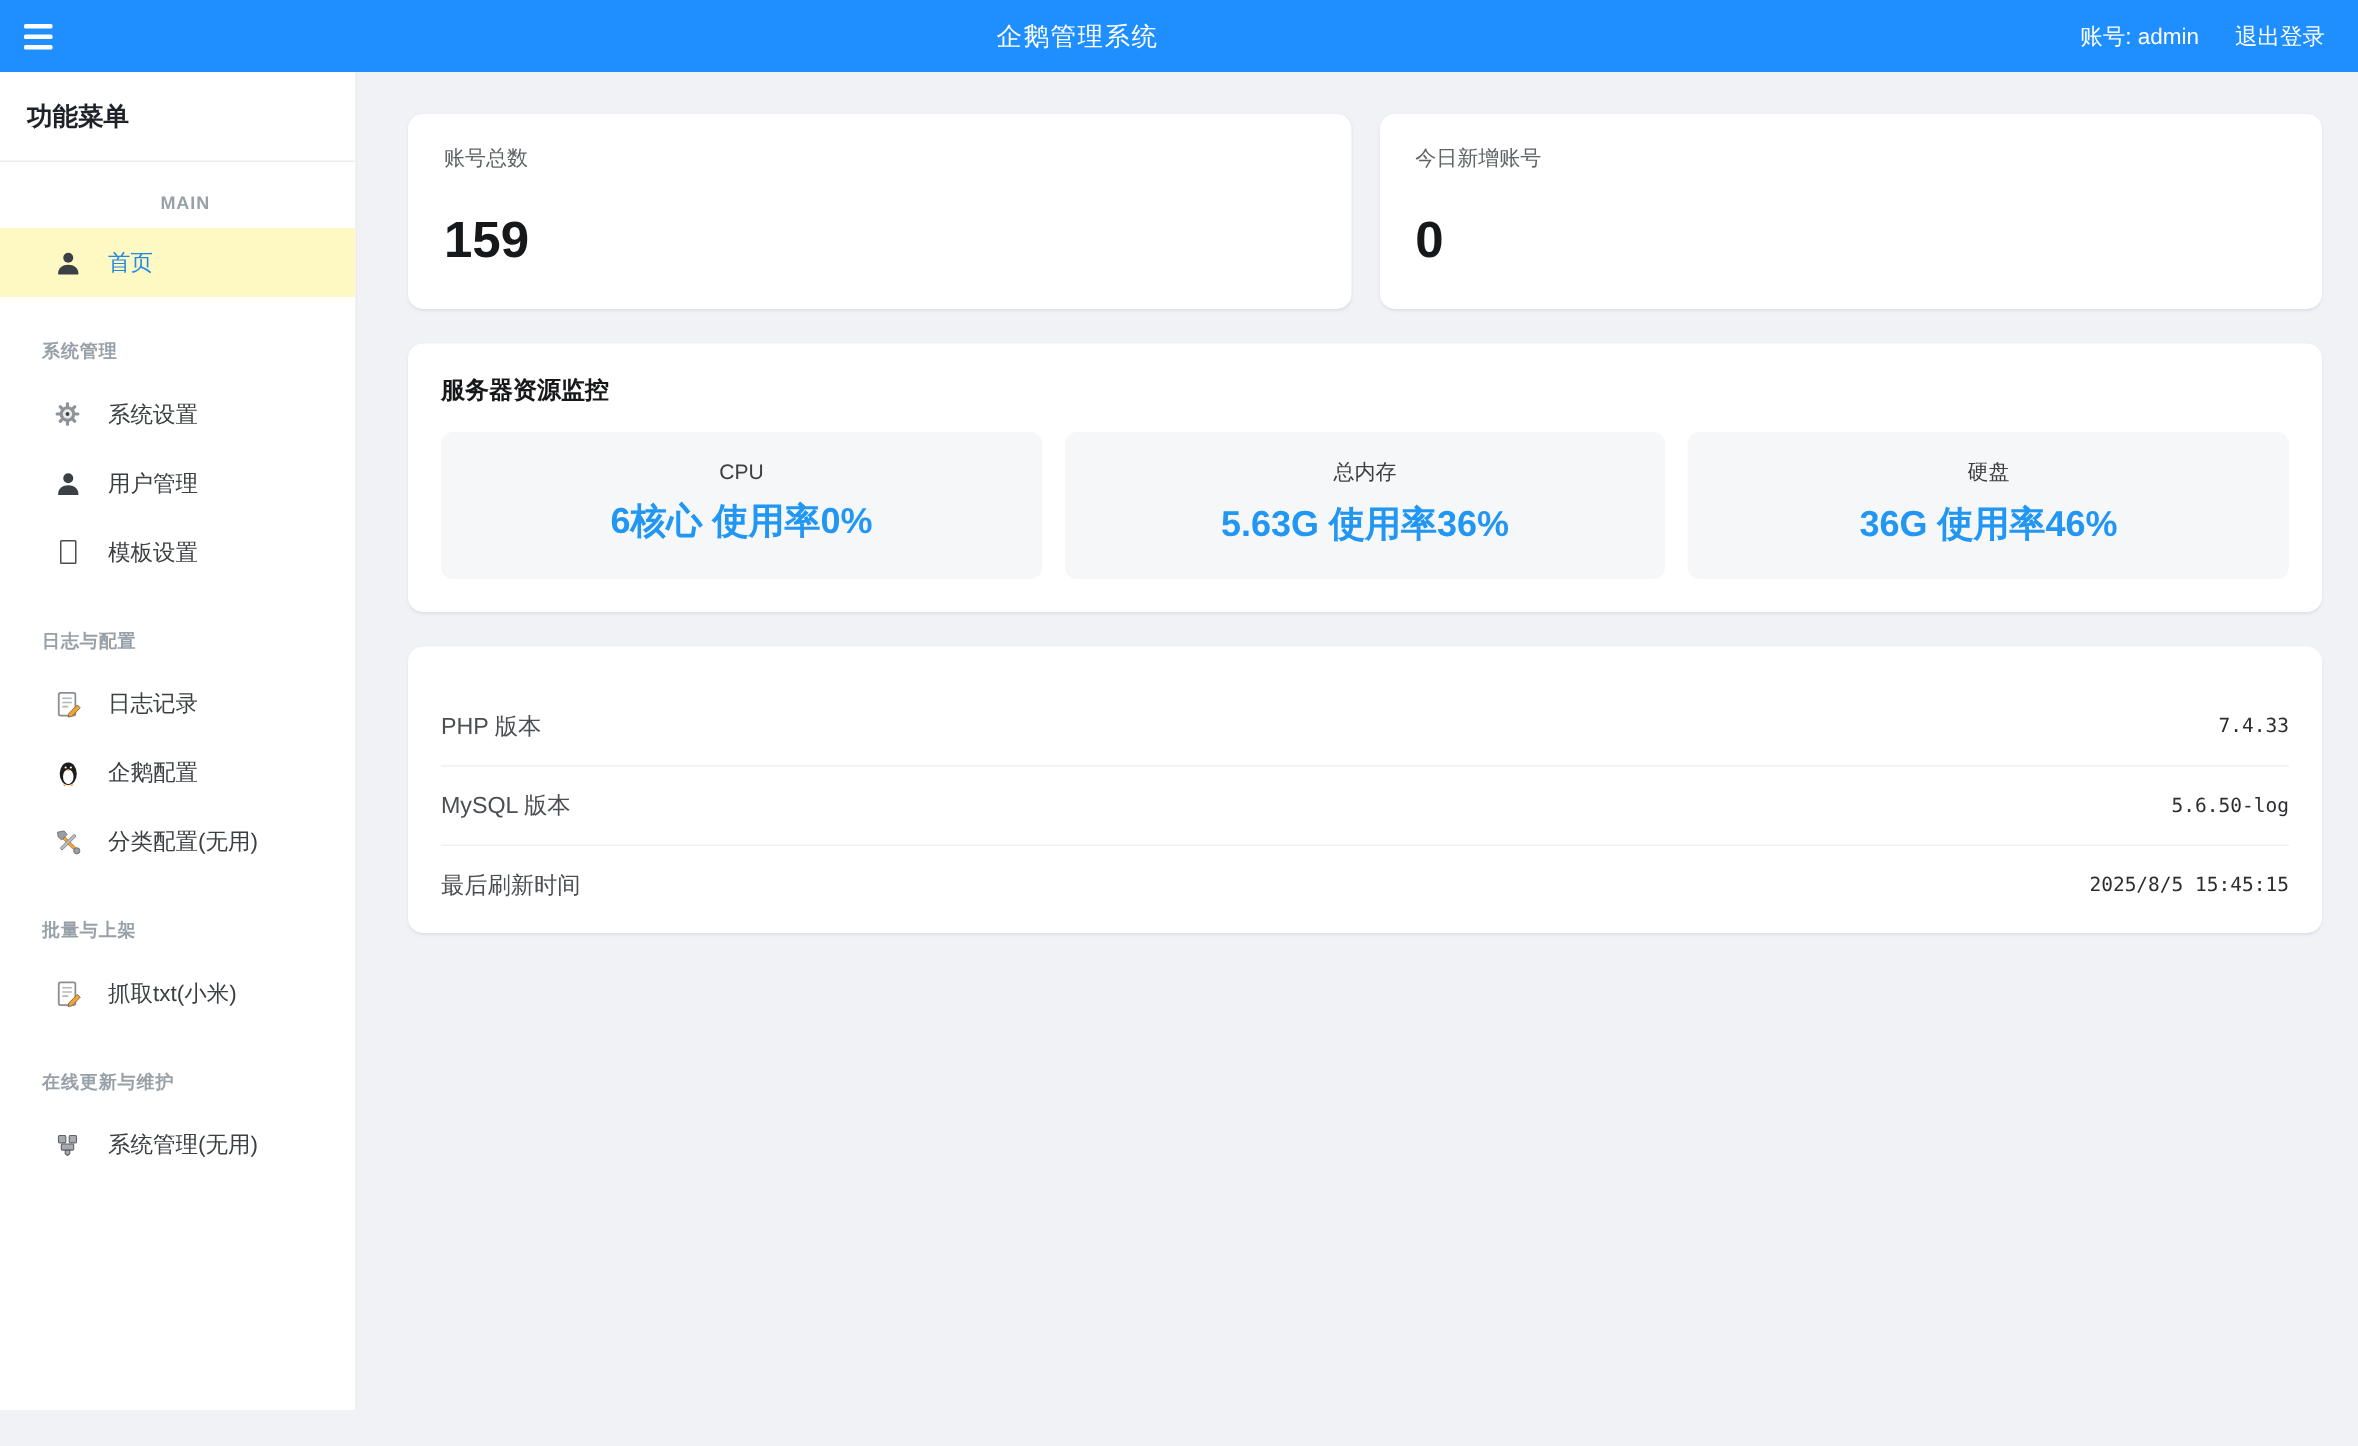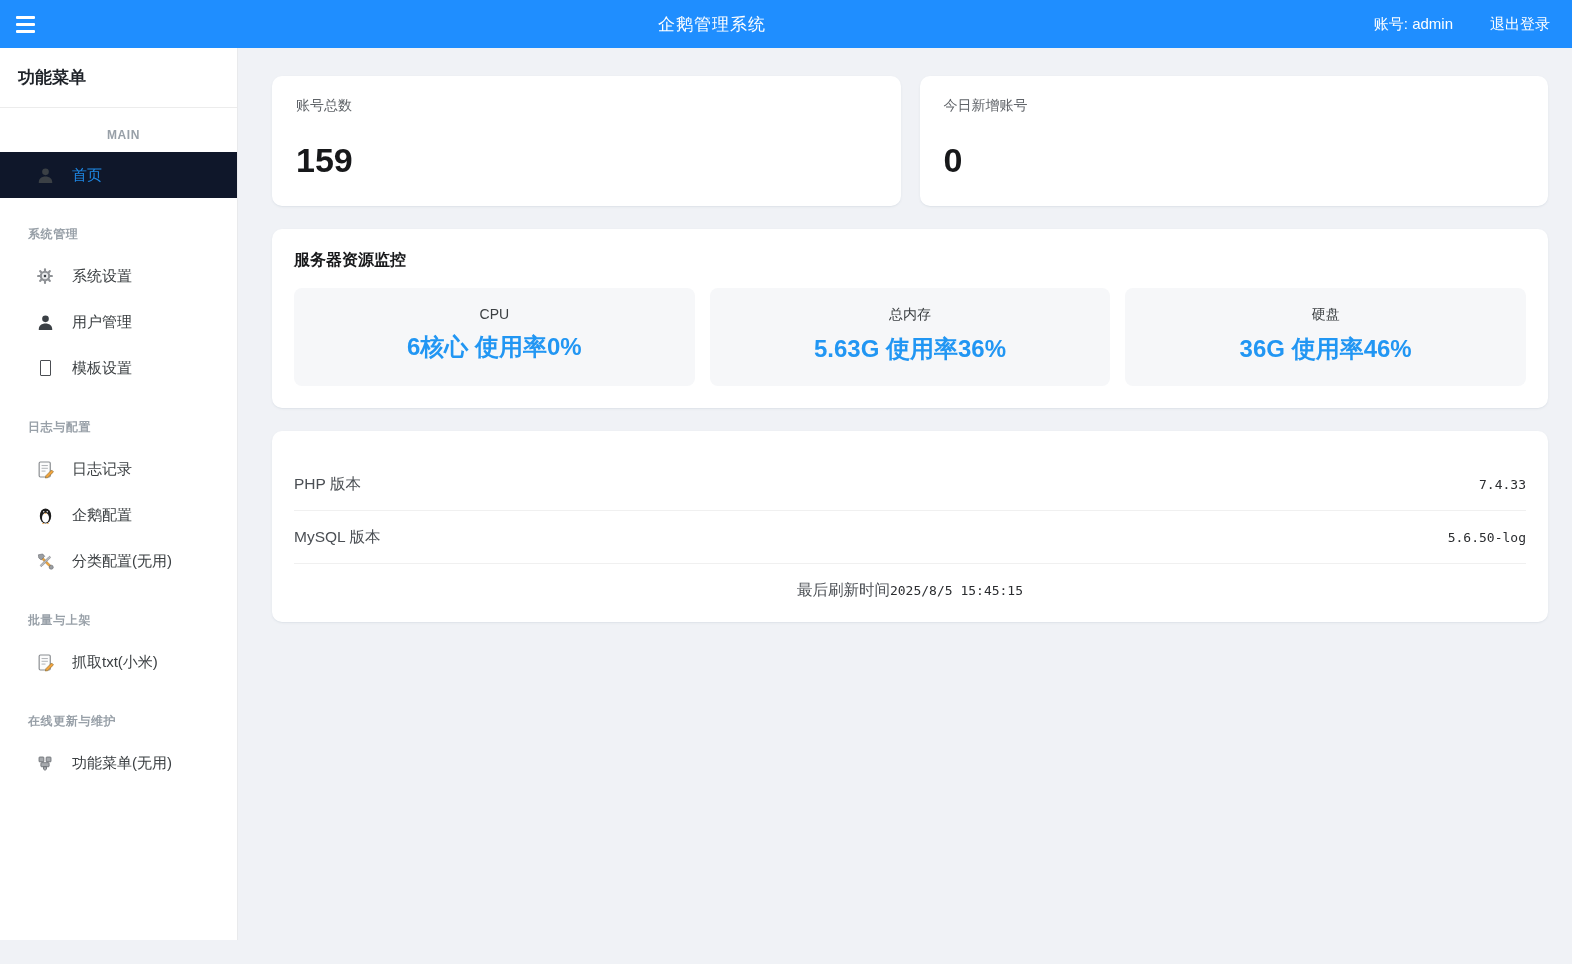--- a/index.html
+++ b/index.html
@@ -13,21 +13,21 @@
   .topbar {
     height:48px; background:#1f8eff; color:#fff;
     display:flex; align-items:center; padding:0 22px 0 16px;
   }
   .hamburger {
     width:34px; height:34px; background:transparent; border:none; cursor:pointer;
     display:flex; flex-direction:column; justify-content:center; gap:4px; padding:0;
   }
   .hamburger i { display:block; width:19px; height:3px; background:#fff; border-radius:1px; }
   .topbar-title { flex:1; text-align:center; font-size:17px; font-weight:400; letter-spacing:1px; }
-  .topbar-right { display:flex; align-items:flex-end; gap:37px; font-size:15px; }
+  .topbar-right { display:flex; align-items:flex-end; gap:24px; font-size:15px; }
   .logout-link { color:#fff; text-decoration:none; cursor:pointer; }
 
   
   .app { display:flex; height:892px;border-radius:22px; }
 
   
   .sidebar {
     width:238px; background:#fff; border-right:1px solid #e9eaec;
     flex:0 0 238px; overflow:hidden;
   }
@@ -38,21 +38,21 @@
   .nav-section-label {
     margin:28px 18px 10px 28px; font-size:12px; font-weight:bold;
     color:#98a0a8; letter-spacing:.6px;
   }
   .nav-section-label:first-of-type { margin-top:20px;text-align:center; }
   .nav-item {
     display:flex; align-items:center; gap:16px; height:46px;
     padding:0 14px 0 34px; font-size:15px; color:#3c4043;
     text-decoration:none; cursor:pointer;
   }
-  .nav-item.active { background:#0f172a; color:#1e88e5; }
+  .nav-item.active { background:#fef9c3; color:#1e88e5; }
   .nav-ico { width:22px; height:22px; display:flex; align-items:center; justify-content:center; flex:0 0 22px; }
   .tofu { width:11px; height:16px; border:1.6px solid #4a4d52; border-radius:1px; }
 
   
   .content { flex:1; padding:28px 24px 0 34px; }
   .card {
     background:#fff; border-radius:10px;
     box-shadow:0 1px 3px rgba(40,60,90,.06), 0 1px 1px rgba(40,60,90,.03);
   }
   .stat-row { display:grid; grid-template-columns:1fr 1fr; gap:19px; }
@@ -66,21 +66,21 @@
   .monitor-item { background:#f6f7f9; border-radius:8px; text-align:center; padding:18px 10px 21px; }
   .monitor-label { font-size:14px; color:#3c4043; }
   .monitor-value { font-size:24px; font-weight:bold; color:#2196f3; margin-top:9px; }
 
   .env-card { margin-top:23px; padding:21px 22px 6px; }
   .env-rows { margin-top:6px; }
   .env-row {
     display:flex; justify-content:space-between; align-items:center;
     padding:16px 0 15px; border-bottom:1px solid #f0f0f0;
   }
-  .env-row:last-child { border-bottom:none;justify-content:center; }
+  .env-row:last-child { border-bottom:none; }
   .env-label { font-size:15.5px; color:#4b4f54; }
   .env-value {
     font-size:13px; color:#2b2d30;
     font-family:"DejaVu Sans Mono","Liberation Mono",monospace;
   }
 </style>
 </head>
 <body>
 
 <header class="topbar">
@@ -207,21 +207,21 @@
         <span class="nav-ico">
           <svg width="18" height="18" viewBox="0 0 24 24">
             <g fill="#a7aaae" stroke="#5f6368" stroke-width="1">
               <rect x="4" y="4" width="6.5" height="6.5" rx="1"></rect>
               <rect x="13.5" y="4" width="6.5" height="6.5" rx="1"></rect>
               <rect x="6.5" y="11.5" width="11" height="5.5" rx="1"></rect>
               <path d="M10 17h4v3.2l-2 1.6-2-1.6z"></path>
             </g>
           </svg>
         </span>
-        <span>功能菜单(无用)</span>
+        <span>系统管理(无用)</span>
       </a>
 
     </nav>
   </aside>
 
   <main class="content">
 
     <section class="stat-row">
       <div class="card stat-card">
         <div class="stat-label">账号总数</div>

